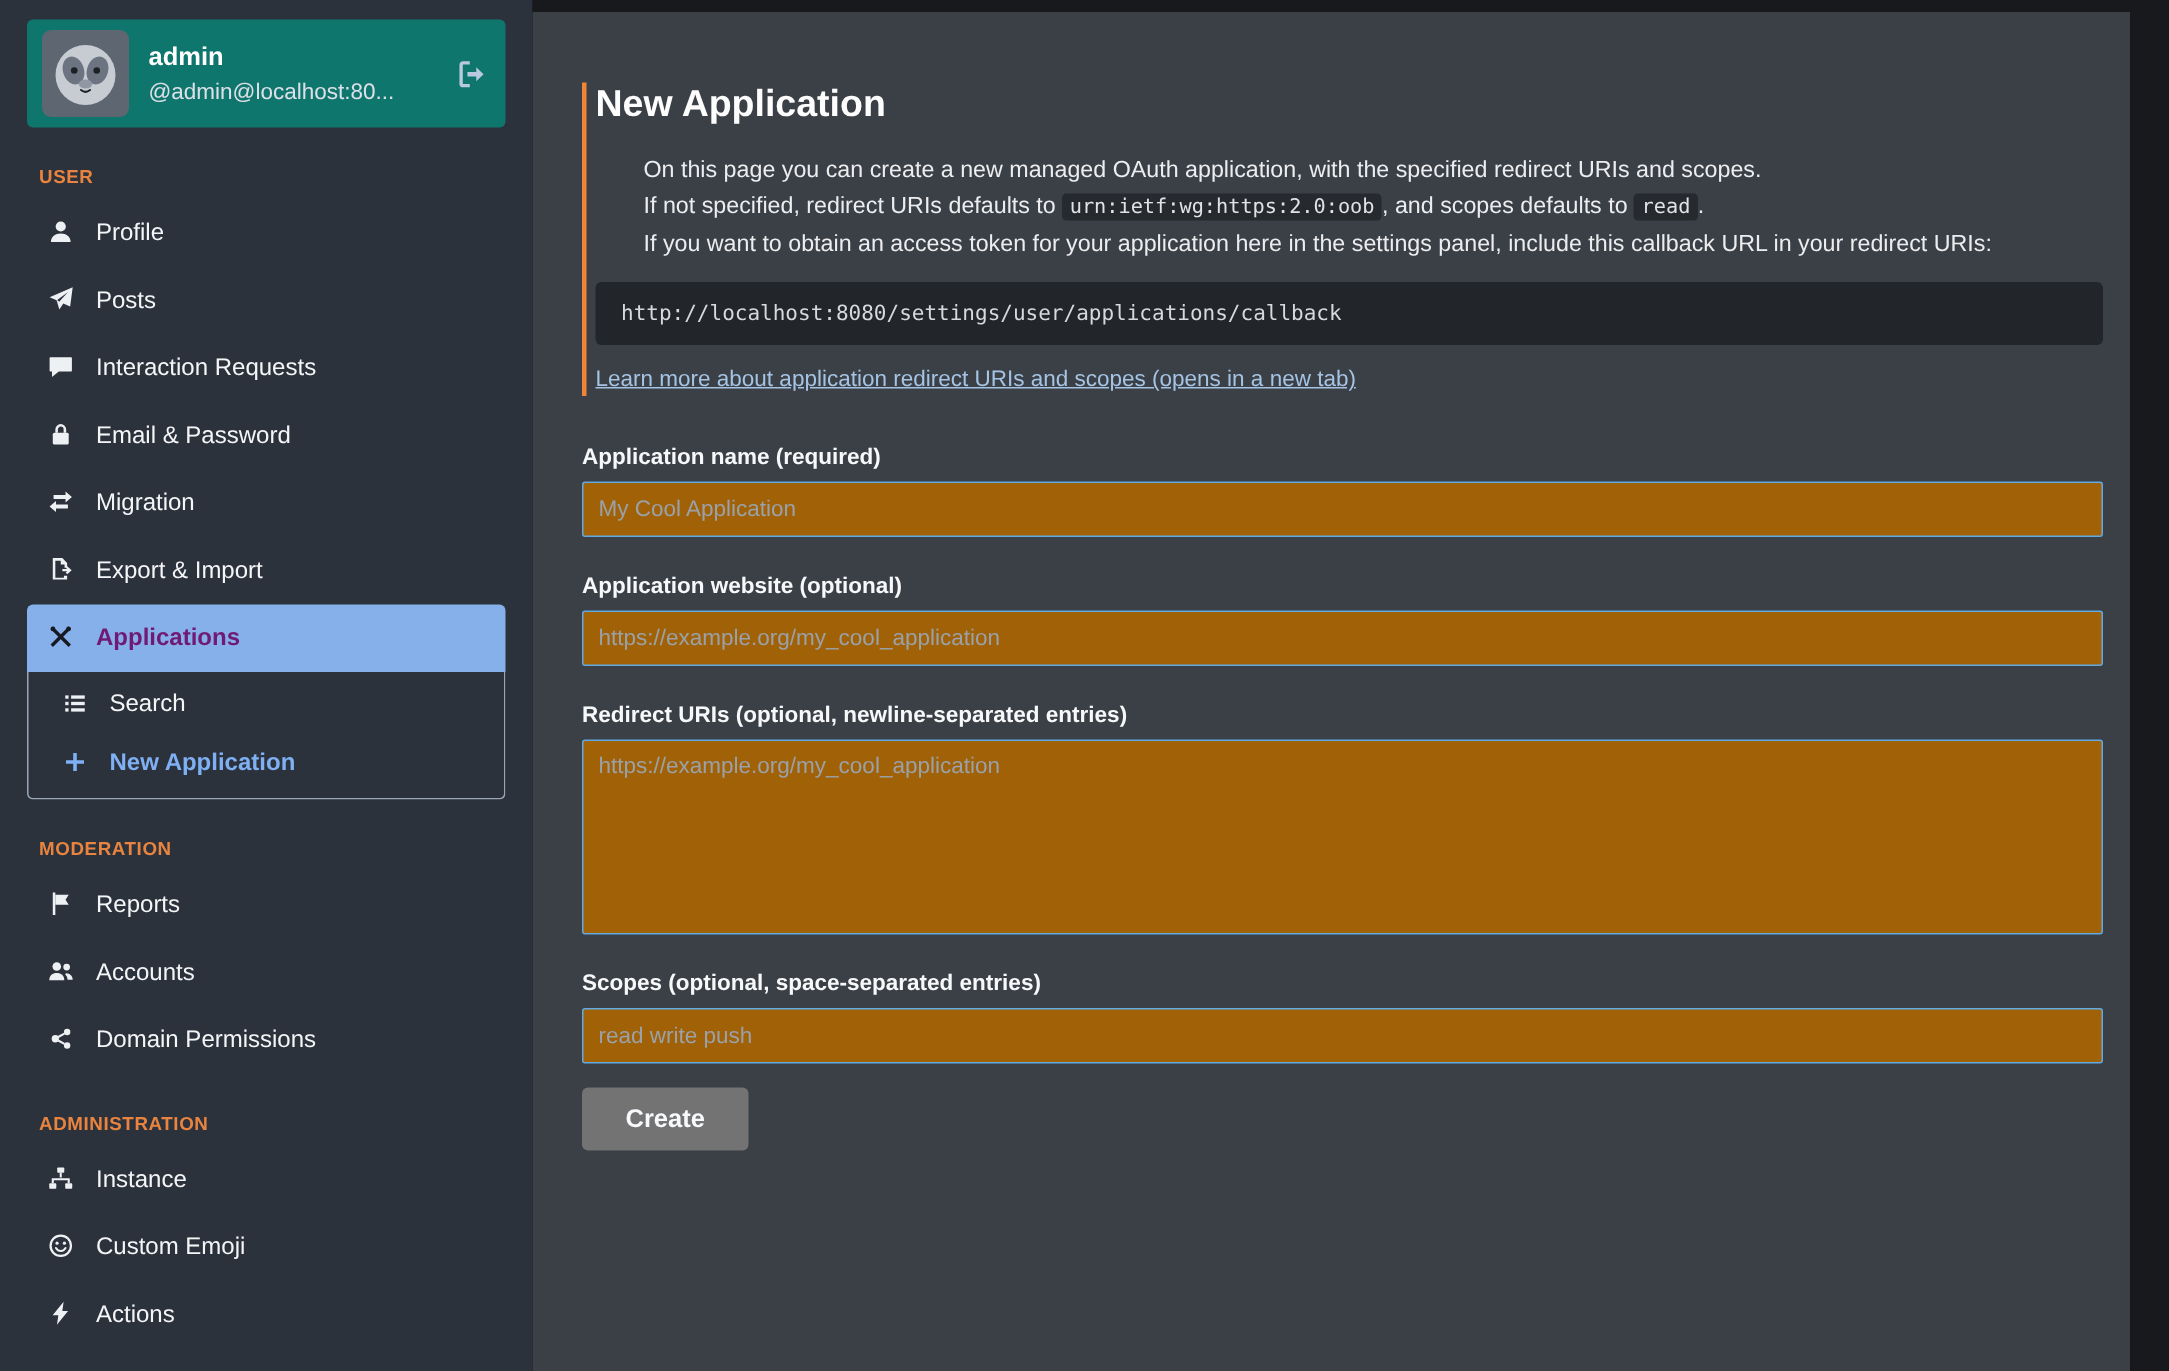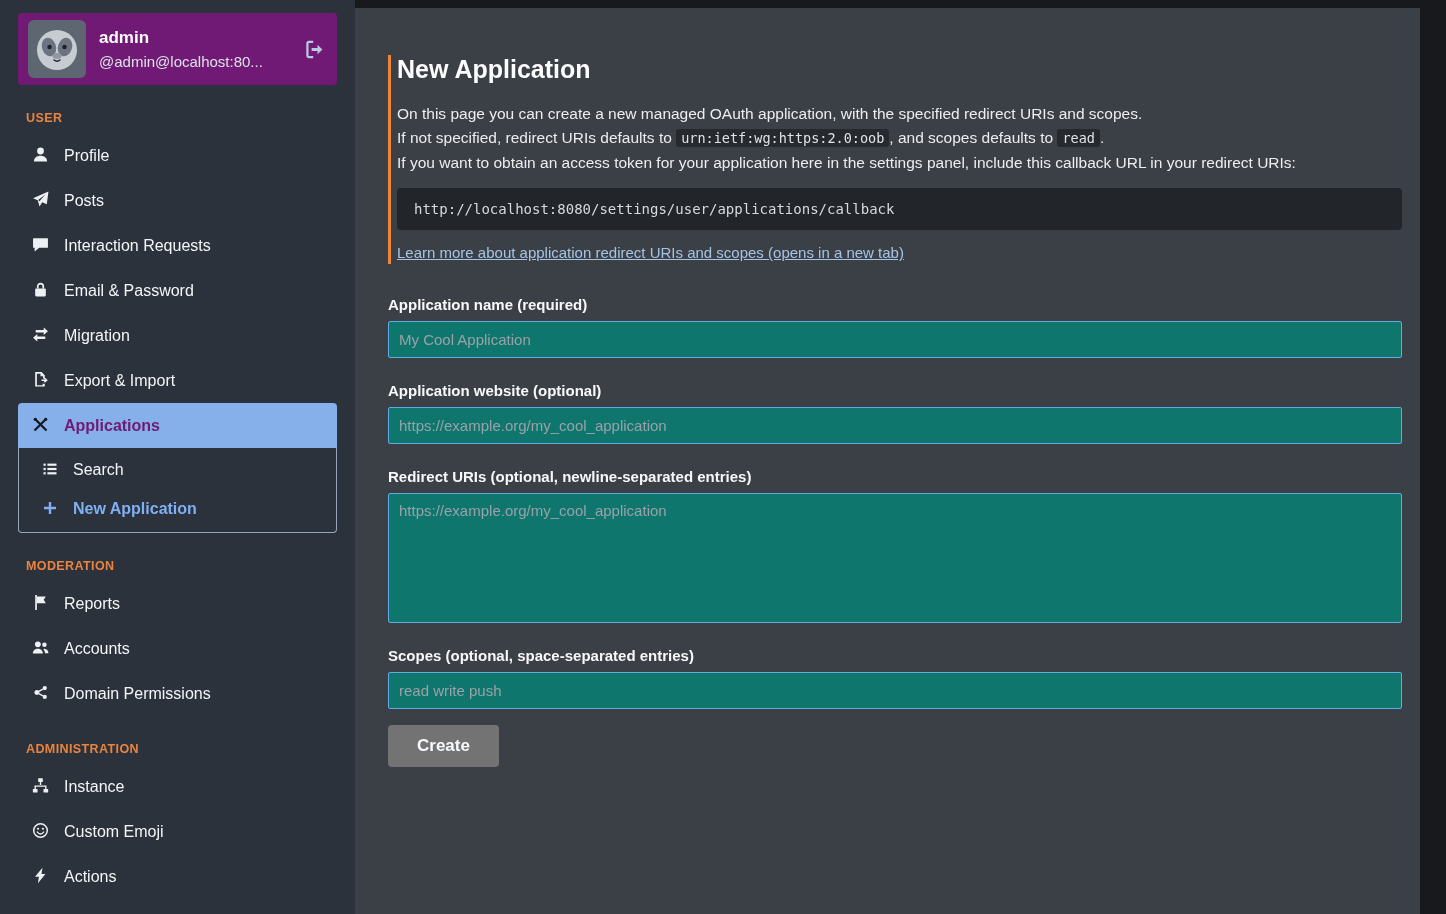--- a/index.html
+++ b/index.html
@@ -14,21 +14,21 @@
 
   
   .sidebar {
     flex:0 0 355px; width:355px; height:100%;
     background:#2c323c;
     padding:13px 18px 0 18px;
     overflow:hidden;
   }
   .user-card {
     display:flex; align-items:center; gap:13px;
-    background:#701a75; border-radius:4px;
+    background:#0f766e; border-radius:4px;
     padding:7px 12px 7px 10px;
   }
   .avatar { width:58px; height:58px; border-radius:6px; overflow:hidden; flex:0 0 58px; }
   .user-meta { flex:1; min-width:0; }
   .user-name { font-weight:700; font-size:17px; color:#ffffff; }
   .user-handle { font-size:15px; color:#dde1e7; margin-top:5px; white-space:nowrap; overflow:hidden; }
   .logout { color:#b9c9e0; cursor:pointer; flex:0 0 auto; }
 
   .section-label {
     margin:26px 8px 8px 8px;
@@ -62,42 +62,42 @@
 
   
   .main-wrap { flex:1; display:flex; padding:8px 26px 0 0; background:#17191d; }
   .main {
     flex:1; background:#3b3f46;
     padding:47px 18px 40px 33px;
     overflow:hidden;
   }
   .intro { border-left:3px solid #ef8536; padding-left:6px; padding-bottom:2px; }
   .intro h1 { font-size:25px; font-weight:700; color:#fdfdfe; margin-bottom:18px; }
-  .intro p { font-size:15.5px; line-height:1.58; color:#ecedef; }
+  .intro p { font-size:15.5px; line-height:1.58; color:#ecedef;margin-left:32px; }
   code.inline {
     background:#26292e; padding:1px 5px; border-radius:3px;
     font-family:"DejaVu Sans Mono","Liberation Mono",monospace;
     font-size:13.5px; color:#dfe2e6;
   }
   .callback {
     background:#222529; border-radius:4px;
     padding:13px 17px; margin-top:13px;
     font-family:"DejaVu Sans Mono","Liberation Mono",monospace;
     font-size:14px; color:#d6dade;
   }
   .learn-link {
     display:inline-block; margin-top:14px;
     color:#a5c4e4; font-size:15px; text-decoration:underline; cursor:pointer;text-align:center;
   }
 
   .form-label { font-weight:700; font-size:15px; color:#f7f8f9; margin:24px 0 8px 0; }
   .form-label.first { margin-top:32px; }
   .text-input, .textarea {
     width:100%; display:block;
-    background:#0f766e; border:1px solid #61aae2; border-radius:2px;
+    background:#a16207; border:1px solid #61aae2; border-radius:2px;
     color:#e8eaec; font-size:15px; padding:8px 10px;
     font-family:"Liberation Sans","DejaVu Sans",sans-serif;
     outline:none;
   }
   .text-input { height:37px; }
   .textarea { height:130px; resize:none; }
   .text-input::placeholder, .textarea::placeholder { color:#9aa1a9; opacity:1; }
   .create-btn {
     margin-top:16px;
     background:#737373; color:#f7f9fc;

